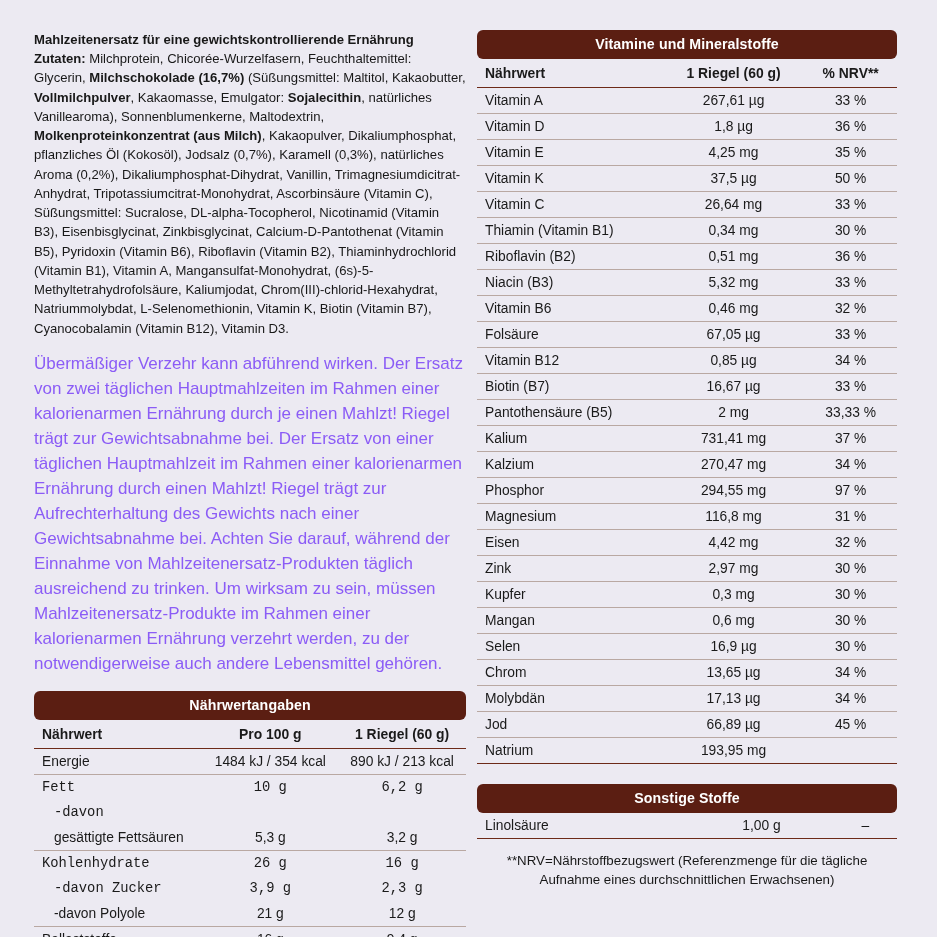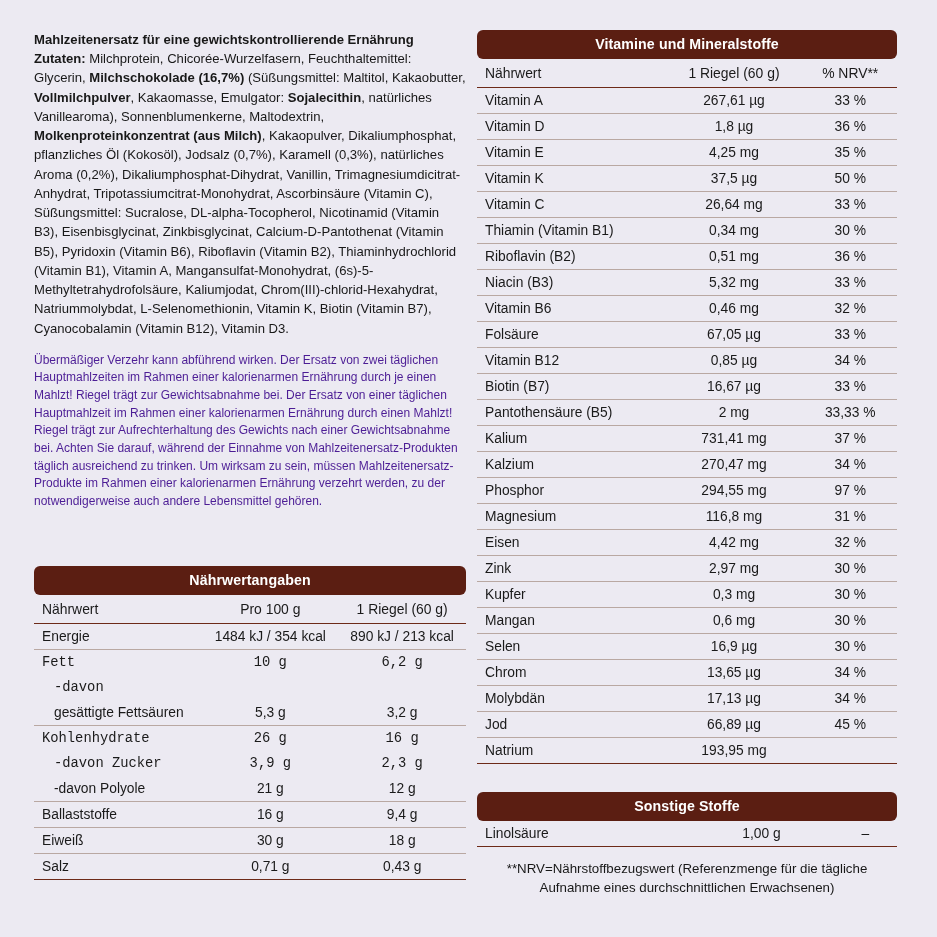--- a/index.html
+++ b/index.html
@@ -44,24 +44,24 @@
   }
   .ingredients p {
     margin: 0 0 14px 0;
   }
   .ing-title {
     font-weight: bold;
   }
   .b { font-weight: bold; }
 
   .note {
-    font-size: 12px;
+    font-size: 17px;
     line-height: 1.47;
     margin: 0;
-    color: #4c1d95;
+    color: #8b5cf6;
   }
 
   
   .tbl {
     width: 100%;
     border-collapse: collapse;
     font-size: 13.8px;
   }
   .tbl-head-bar th {
     background: #5b1e12;
@@ -70,21 +70,21 @@
     font-size: 14.2px;
     text-align: center;
     padding: 6px 6px 7px 6px;
     letter-spacing: .1px;
     border-radius: 6px;
   }
   .tbl th.sub, .tbl td {
     padding: 5px 8px;
   }
   .tbl tr.subhead th {
-    font-weight: normal;
+    font-weight: bold;
     font-size: 13.9px;
     padding: 6px 8px 6px 8px;
     border-bottom: 1.6px solid #6d2a18;
   }
   .tbl tr.subhead th.l { text-align: left; }
   .tbl tr.subhead th.c { text-align: center; }
 
   .tbl tbody tr td {
     border-bottom: 1px solid #b9a8a2;
     font-size: 13.8px;
@@ -103,21 +103,21 @@
 
   .footnote {
     margin-top: 12px;
     font-size: 13.3px;
     line-height: 1.45;
     text-align: center;
     color: #181818;
     padding: 0 6px;
   }
 
-  .mt-block { margin-top: 28px; }
+  .mt-block { margin-top: 20px; }
 </style>
 </head>
 <body>
 
 <div class="page">
 
   <div class="col-left">
 
     <div class="ingredients">
       <p>

